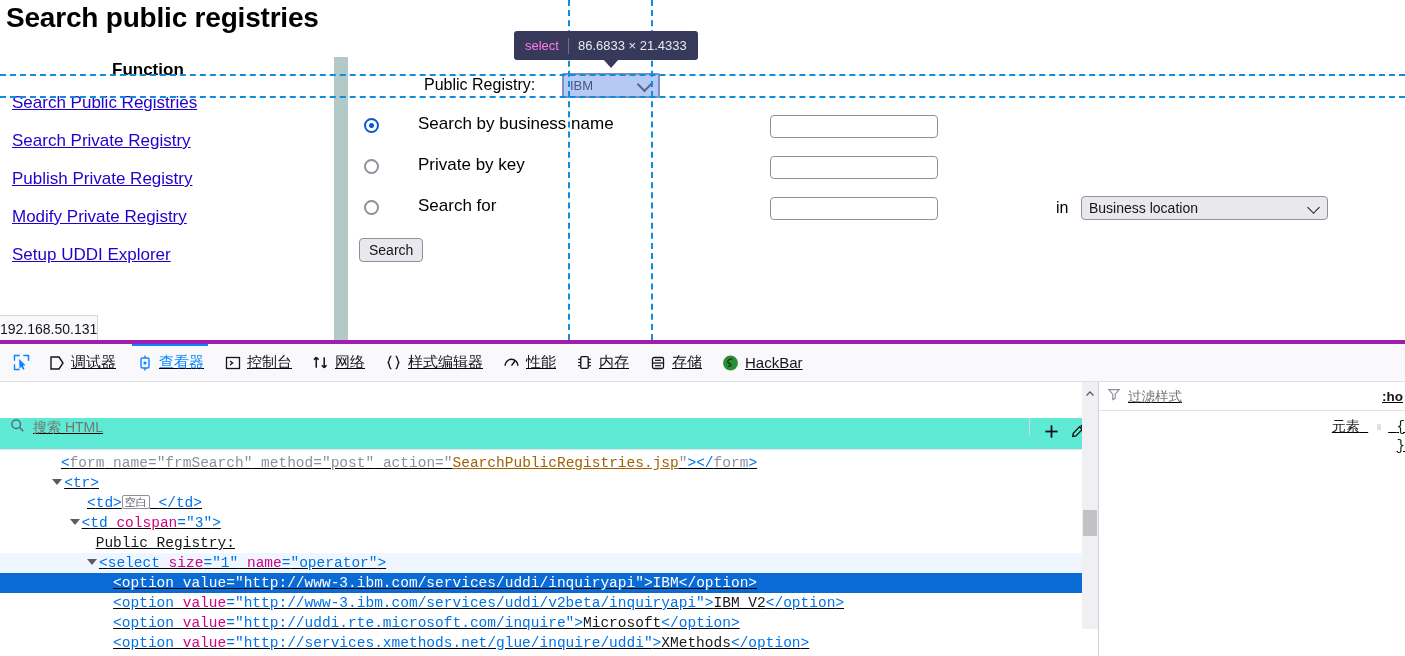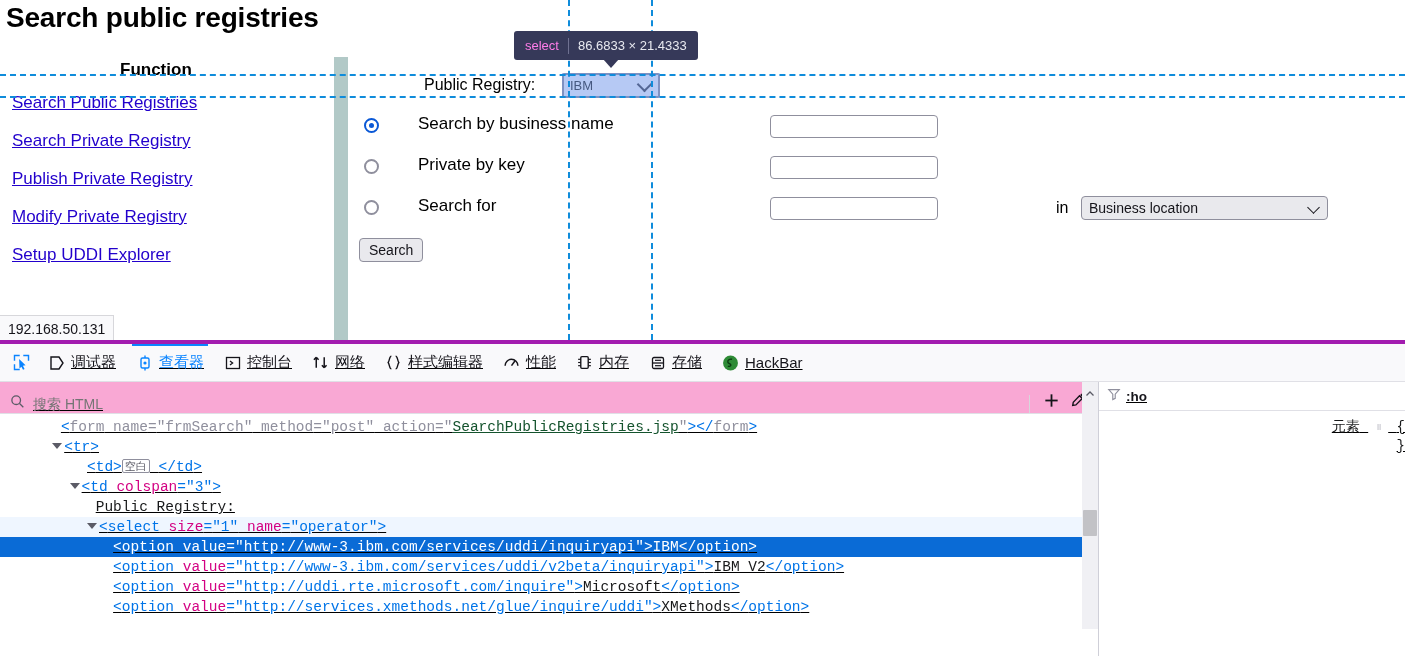--- a/index.html
+++ b/index.html
@@ -28,21 +28,21 @@
     top: 2px;
     font-size: 28px;
     font-weight: bold;
     color: #000000;
     letter-spacing: -0.2px;
   }
 
   
   #function-header {
     position: absolute;
-    left: 120px;
+    left: 112px;
     top: 60px;
     font-size: 17px;
     font-weight: bold;
     color: #000;
   }
   .nav-link {
     position: absolute;
     left: 12px;
     font-size: 17px;
     color: #2200cc;
@@ -249,21 +249,21 @@
     border-right: 8px solid transparent;
     border-top: 9px solid #363959;
   }
 
   
   #status-bar {
     position: absolute;
     left: 0;
     top: 315px;
     height: 25px;
-    padding: 0 8px;
+    padding: 0 0;
     display: flex;
     align-items: center;
     background: #f9f9fb;
     border-right: 1px solid #d7d7db;
     border-top: 1px solid #d7d7db;
     font-size: 14px;
     color: #15141a;
   }
 
   
@@ -331,22 +331,23 @@
     height: 279px;
     border-right: 1px solid #cfcfd8;
     background: #fff;
   }
 
   #search-html-bar {
     position: relative;
     height: 31px;
     border-bottom: 1px solid #e0e0e6;
     display: flex;
-    align-items: flex-end;
-    background: #f9a8d4;
+    align-items: flex-start;
+    background: #5eead4;
+    margin-top: 36px;
   }
   #search-html-icon { margin: 0 6px 0 10px; }
   #search-html-input {
     border: none;
     outline: none;
     font-family: "Liberation Sans", sans-serif;
     font-size: 14px;
     color: #5b5b66;
     background: transparent;
     flex: 1;
@@ -382,21 +383,21 @@
     border-right: 5px solid transparent;
     border-top: 6px solid #5b5b66;
     vertical-align: 2px;
     margin-right: 2px;
     cursor: pointer;
   }
   .tk-punct { color: #0074e8; }
   .tk-tag   { color: #0074e8; }
   .tk-attr  { color: #d30082; }
   .tk-val   { color: #0074e8; }
-  .tk-link  { color: #14532d; text-decoration: underline; }
+  .tk-link  { color: #a16207; text-decoration: underline; }
   .tk-text  { color: #18191a; }
   .tk-grayattr { color: #8f8f9d; }
   .whitespace-badge {
     display: inline-block;
     border: 1px solid #8f8f9d;
     border-radius: 2px;
     font-size: 11px;
     line-height: 12px;
     padding: 0 2px;
     color: #5b5b66;
@@ -746,20 +747,21 @@
     </div>
 
     <div id="rules-pane">
 
       <div id="filter-bar">
         <span id="filter-icon">
           <svg width="14" height="14" viewBox="0 0 16 16">
             <path d="M2 3h12l-4.6 5.2V13l-2.8 1.4V8.2z" fill="none" stroke="#8f8f9d" stroke-width="1.3"></path>
           </svg>
         </span>
+        <input id="filter-input" type="text" placeholder="过滤样式" style="">
         <span id="hover-toggle">:ho</span>
       </div>
 
       <div id="rules-content">
         <div>
           <span class="rule-el-label">元素</span>
           <span class="grip-dots">⠿</span>
           <span>{</span>
         </div>
         <div>}</div>

